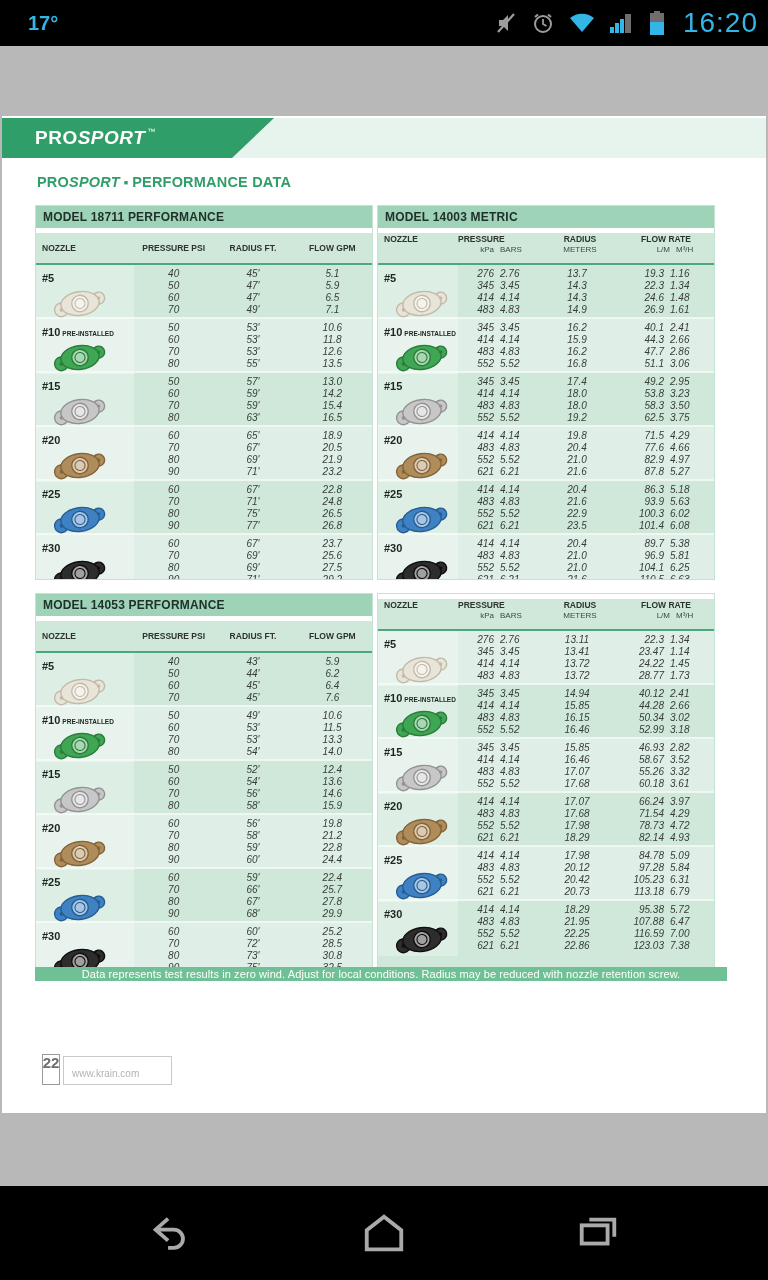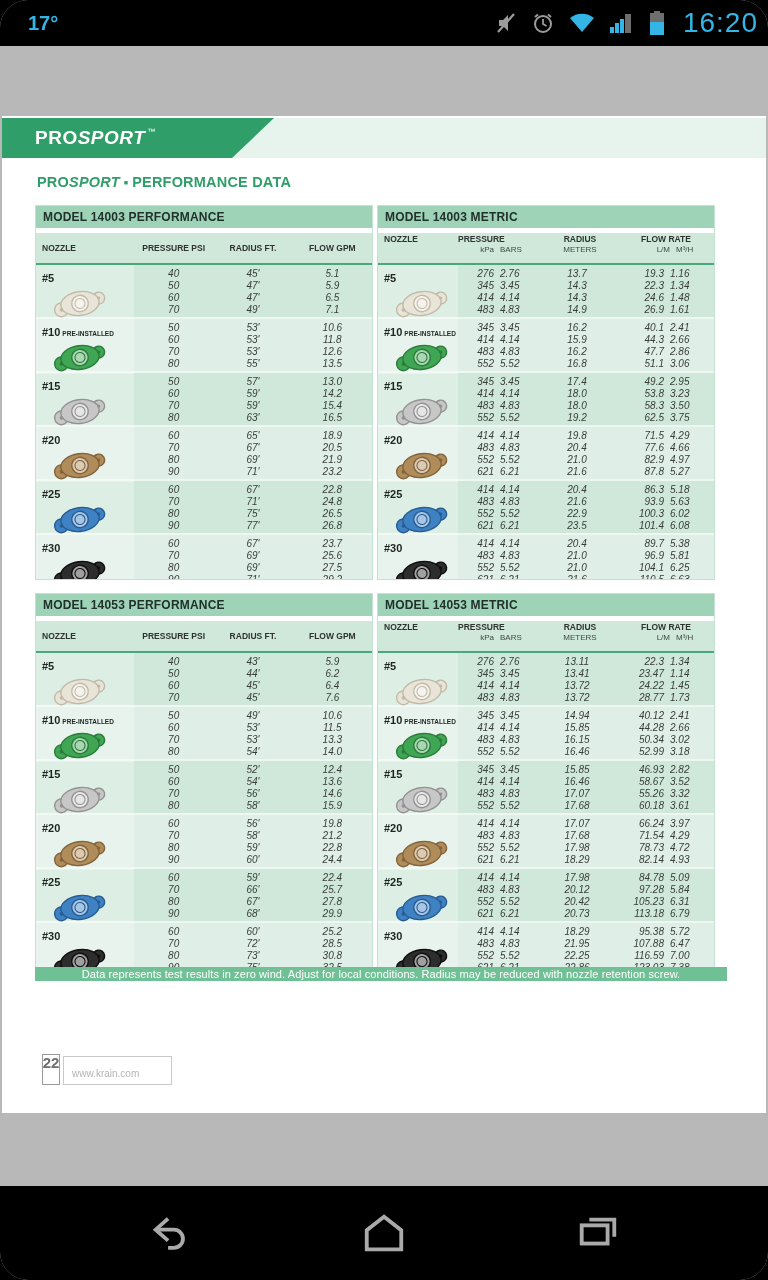--- a/index.html
+++ b/index.html
@@ -2,21 +2,21 @@
 <html style="--brand-green: #2f9e68; --banner-light: #e7f3ed; --title-bg: #9fd3b7; --table-bg: #cfe8da; --group-light: #dfeee6; --rule: #4aa87c; --footnote-bg: #70c096; --accent: #33b5e5;"><head>
 <meta charset="utf-8">
 <style>
   :root{
     --brand-green:#2f9e68; --banner-light:#e7f3ed; --title-bg:#9fd3b7;
     --table-bg:#cfe8da; --group-light:#dfeee6; --rule:#4aa87c;
     --footnote-bg:#70c096; --accent:#33b5e5; --valtext:#383d39;
   }
   *{margin:0;padding:0;box-sizing:border-box;}
   body{font-family:"Liberation Sans",sans-serif;background:#000;}
-  .screen{position:relative;width:768px;height:1280px;overflow:hidden;background:#b8b8b8;border-radius:28px;}
+  .screen{position:relative;width:768px;height:1280px;overflow:hidden;background:#b8b8b8;}
 
   
   .status-bar{position:absolute;top:0;left:0;width:768px;height:46px;background:#000;
     display:flex;align-items:center;padding:0 10px;}
   .sb-temp{color:var(--accent);font-size:20px;font-weight:600;margin-left:18px;}
   .sb-right{margin-left:auto;display:flex;align-items:center;gap:13px;}
   .sb-icon{display:block;}
   .sb-time{color:var(--accent);font-size:28px;font-weight:300;letter-spacing:1px;margin-left:4px;}
 
   
@@ -127,21 +127,21 @@
 
     <div class="page-heading">
       <span><span>PRO</span><span class="h-sport">SPORT</span></span>
       <span class="h-sq">■</span>
       <span>PERFORMANCE DATA</span>
     </div>
 
     <div class="tables-grid">
       <div>
           <div class="ptable">
-            <div class="tbl-title">MODEL 14003 PERFORMANCE</div>
+            <div class="tbl-title">MODEL 18711 PERFORMANCE</div>
             <div class="tbl-gap"></div>
             <div class="tbl-head">
               <div class="phead">
                 <span class="hc la pl6">NOZZLE</span>
                 <span class="hc ca">PRESSURE PSI</span>
                 <span class="hc ca">RADIUS FT.</span>
                 <span class="hc ca">FLOW GPM</span>
               </div>
             </div>
             <div class="grp perf">
@@ -906,21 +906,20 @@
                   <span class="ca">90</span>
                   <span class="ca">75'</span>
                   <span class="ca">32.5</span>
                 </div>
               </div>
             </div>
           </div>
         </div>
       <div>
           <div class="ptable">
-            <div class="tbl-title">MODEL 14053 METRIC</div>
             <div class="tbl-gap"></div>
             <div class="tbl-head">
               <div class="mhead">
                 <span class="hc la pl6" style="grid-area: 1 / 1;">NOZZLE</span>
                 <span class="hc la" style="grid-area: 1 / 2 / auto / span 2;">PRESSURE</span>
                 <span class="hc sub ra" style="grid-area: 2 / 2;">kPa</span>
                 <span class="hc sub la pl6" style="grid-area: 2 / 3;">BARS</span>
                 <span class="hc ca" style="grid-area: 1 / 4;">RADIUS</span>
                 <span class="hc sub ca" style="grid-area: 2 / 4;">METERS</span>
                 <span class="hc ca" style="grid-area: 1 / 5 / auto / span 2;">FLOW RATE</span>

